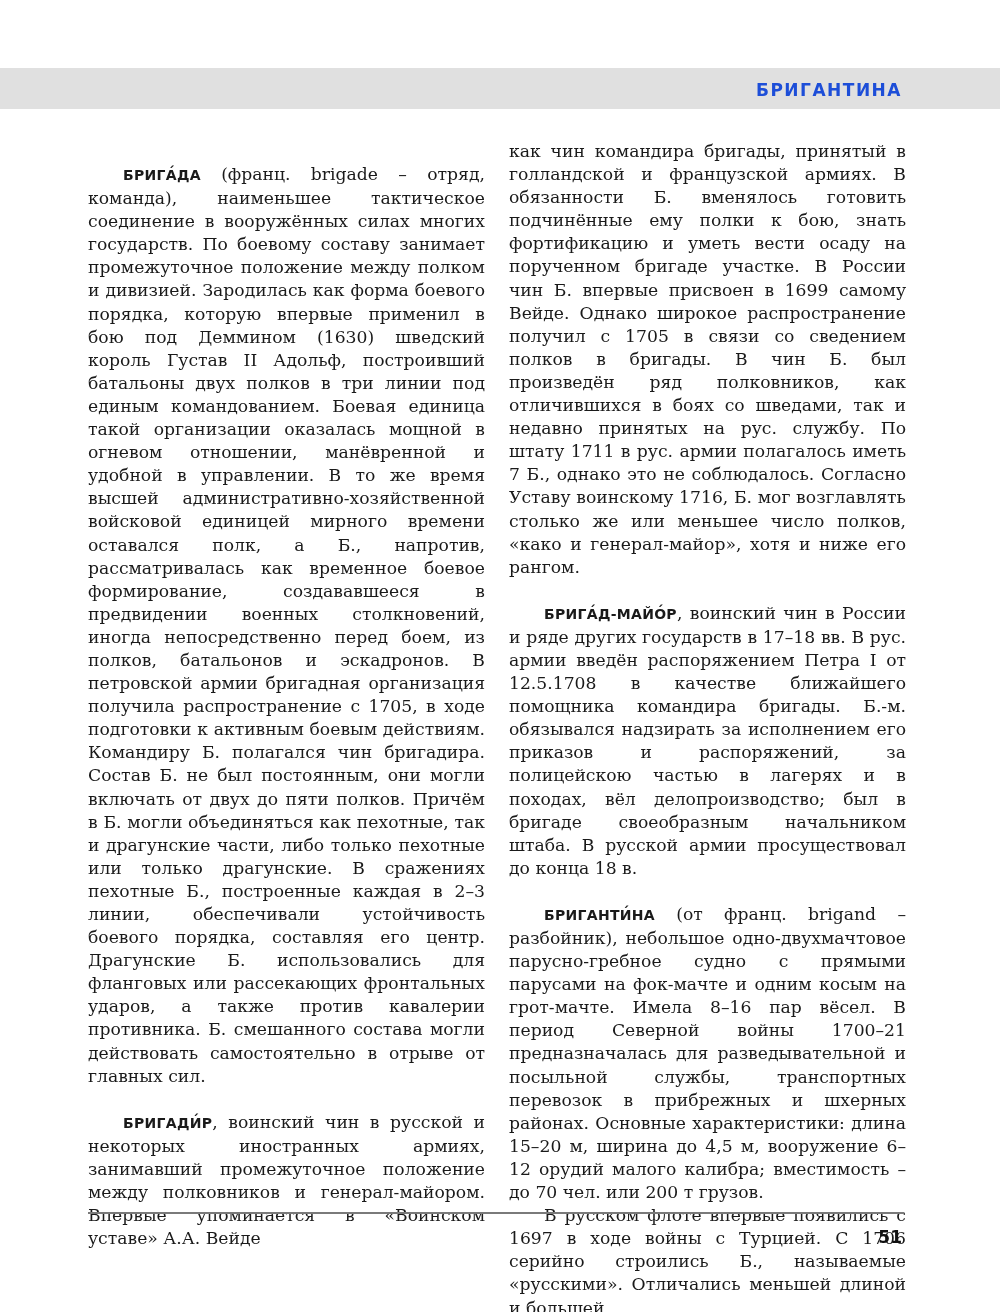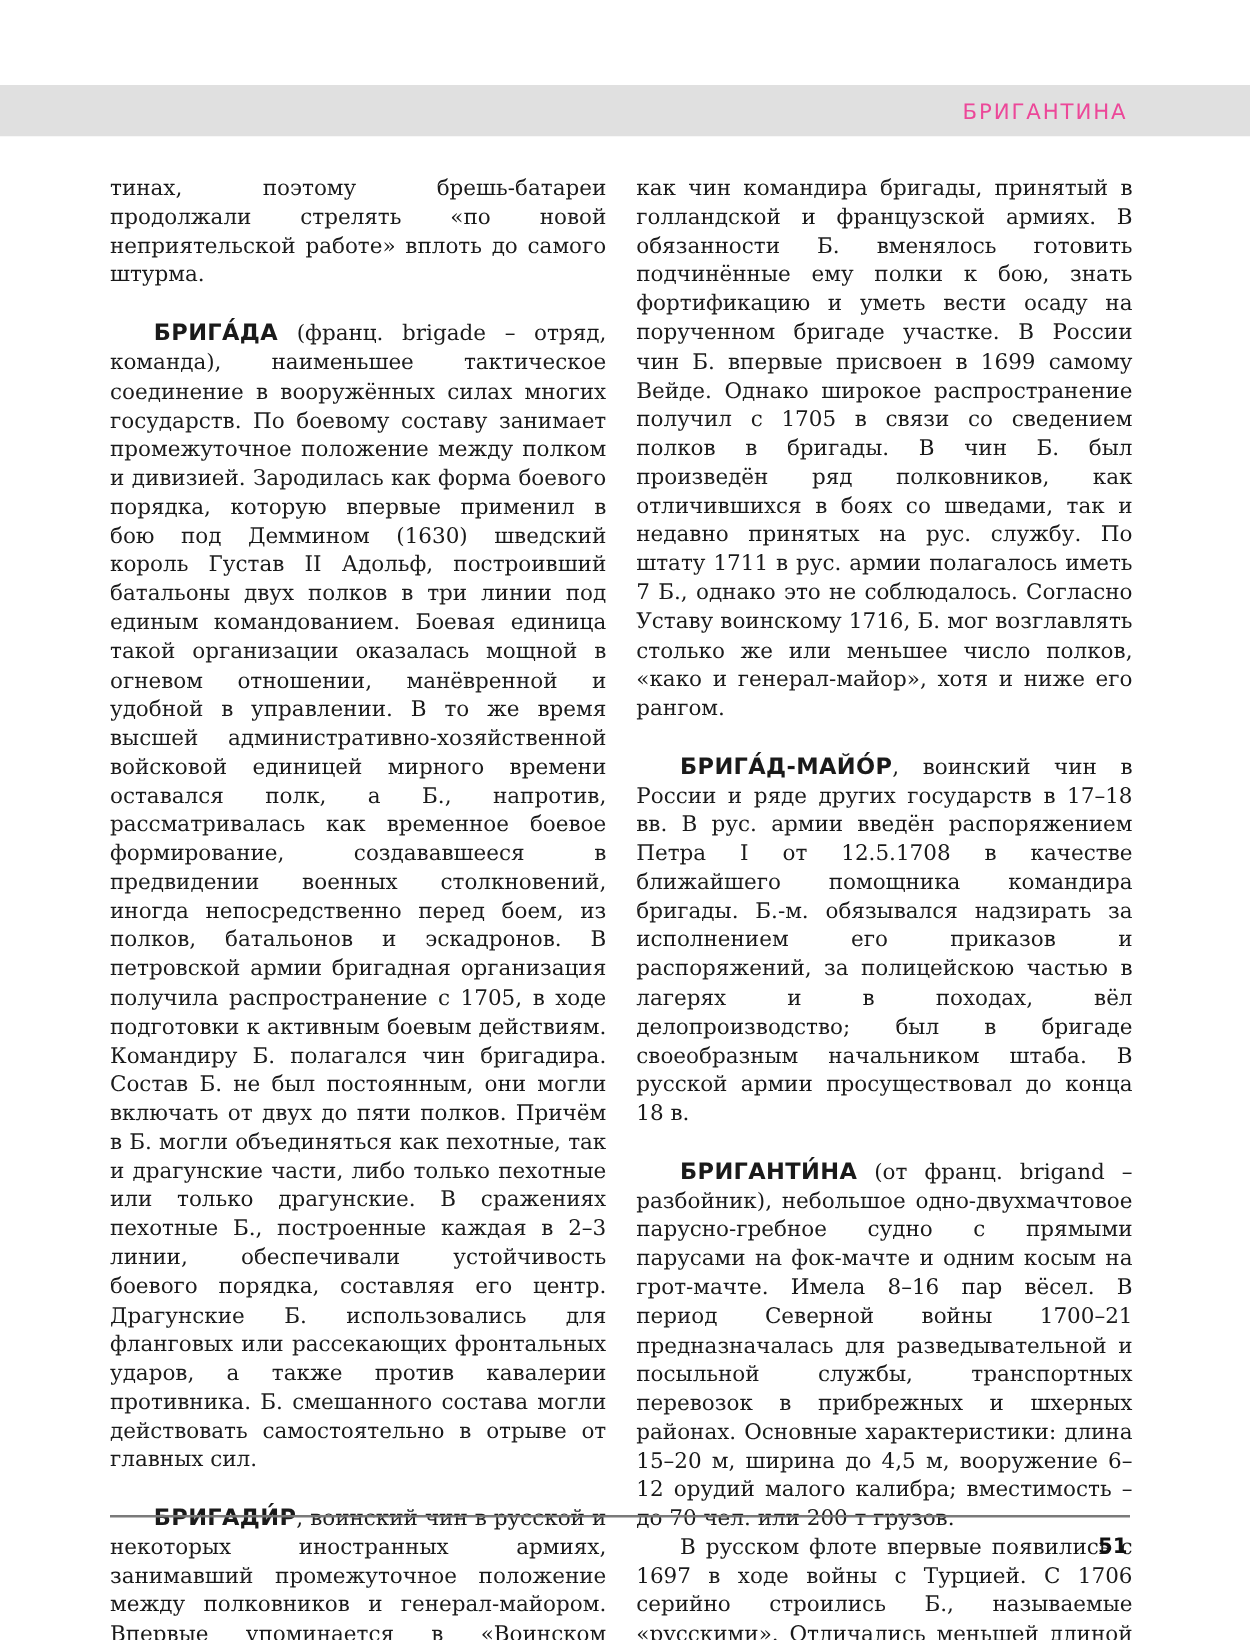--- a/index.html
+++ b/index.html
@@ -1,41 +1,40 @@
 <!DOCTYPE html>
 <html><head>
 <meta charset="utf-8">
 <style>
   html, body { margin: 0; padding: 0; background: #ffffff; }
   body { width: 1000px; height: 1312px; position: relative; overflow: hidden;
          font-family: "DejaVu Serif", "Liberation Serif", serif; color: #1a1a1a; }
   .header-band { position: absolute; left: 0; top: 68px; width: 1000px; height: 41px; background: #e0e0e0; }
   .running-head { position: absolute; right: 98px; top: 80px; font-family: "DejaVu Sans", "Liberation Sans", sans-serif;
-                  font-weight: normal; font-size: 17px; letter-spacing: 1.5px; color: #ec4899; }
+                  font-weight: bold; font-size: 17px; letter-spacing: 1.5px; color: #1d4ed8; }
   .col { position: absolute; top: 140px; width: 397px; font-size: 17.2px; line-height: 23.1px;
          text-align: justify; hyphens: manual; }
   .col-left { left: 88px; }
   .col-right { left: 509px; }
   .p { margin: 0; text-indent: 0; }
   .p.indent { text-indent: 35px; }
   .gap { height: 23px; }
-  .term { font-family: "DejaVu Sans", "Liberation Sans", sans-serif; font-weight: bold; font-size: 18px; letter-spacing: 0.3px; }
+  .term { font-family: "DejaVu Sans", "Liberation Sans", sans-serif; font-weight: bold; font-size: 14px; letter-spacing: 0.3px; }
   .it { }
   .rule { position: absolute; left: 88px; top: 1212px; width: 816px; height: 2px; background: #7a7a7a; }
   .page-number { position: absolute; right: 98px; top: 1227px; font-family: "DejaVu Sans", "Liberation Sans", sans-serif;
                  font-weight: bold; font-size: 17px; color: #111; }
 </style>
 </head>
 <body>
 
 <div class="header-band"></div>
 <div class="running-head">БРИГАНТИНА</div>
 
 <div class="col col-left">
-  <p class="p">тинах, поэтому брешь-батареи продолжали стрелять «по новой неприятельской работе» вплоть до самого штурма.</p>
   <div class="gap"></div>
   <p class="p indent"><span class="term">БРИГА́ДА</span><span> (франц. brigade – отряд, команда), наименьшее тактическое соединение в вооружённых силах многих государств. По боевому составу занимает промежуточное положение между </span><span class="it">полком</span><span> и </span><span class="it">дивизией</span><span>. Зародилась как форма боевого порядка, которую впервые применил в бою под Деммином (1630) шведский король Густав II Адольф, построивший </span><span class="it">батальоны</span><span> двух полков в три линии под единым командованием. Боевая единица такой организации оказалась мощной в огневом отношении, манёвренной и удобной в управлении. В то же время высшей административно-хозяйственной войсковой единицей мирного времени оставался полк, а Б., напротив, рассматривалась как временное боевое формирование, создававшееся в предвидении военных столкновений, иногда непосредственно перед боем, из полков, батальонов и эскадронов. В петровской армии бригадная организация получила распространение с 1705, в ходе подготовки к активным боевым действиям. Командиру Б. полагался чин </span><span class="it">бригадира</span><span>. Состав Б. не был постоянным, они могли включать от двух до пяти полков. Причём в Б. могли объединяться как пехотные, так и драгунские части, либо только пехотные или только драгунские. В сражениях пехотные Б., построенные каждая в 2–3 линии, обеспечивали устойчивость боевого порядка, составляя его центр. Драгунские Б. использовались для фланговых или рассекающих фронтальных ударов, а также против кавалерии противника. Б. смешанного состава могли действовать самостоятельно в отрыве от главных сил.</span></p>
   <div class="gap"></div>
   <p class="p indent"><span class="term">БРИГАДИ́Р</span><span>, воинский чин в русской и некоторых иностранных армиях, занимавший промежуточное положение между </span><span class="it">полковников</span><span> и </span><span class="it">генерал-майором</span><span>. Впервые упоминается в «Воинском уставе» А.А. Вейде</span></p>
 </div>
 
 <div class="col col-right">
   <p class="p"><span>как чин командира </span><span class="it">бригады</span><span>, принятый в голландской и французской армиях. В обязанности Б. вменялось готовить подчинённые ему полки к бою, знать фортификацию и уметь вести осаду на порученном бригаде участке. В России чин Б. впервые присвоен в 1699 самому Вейде. Однако широкое распространение получил с 1705 в связи со сведением полков в бригады. В чин Б. был произведён ряд полковников, как отличившихся в боях со шведами, так и недавно принятых на рус. службу. По штату 1711 в рус. армии полагалось иметь 7 Б., однако это не соблюдалось. Согласно </span><span class="it">Уставу воинскому 1716</span><span>, Б. мог возглавлять столько же или меньшее число полков, «како и генерал-майор», хотя и ниже его рангом.</span></p>
   <div class="gap"></div>
   <p class="p indent"><span class="term">БРИГА́Д-МАЙО́Р</span><span>, воинский чин в России и ряде других государств в 17–18 вв. В рус. армии введён распоряжением Петра I от 12.5.1708 в качестве ближайшего помощника командира бригады. Б.-м. обязывался надзирать за исполнением его приказов и распоряжений, за полицейскою частью в лагерях и в походах, вёл делопроизводство; был в бригаде своеобразным начальником штаба. В русской армии просуществовал до конца 18 в.</span></p>

